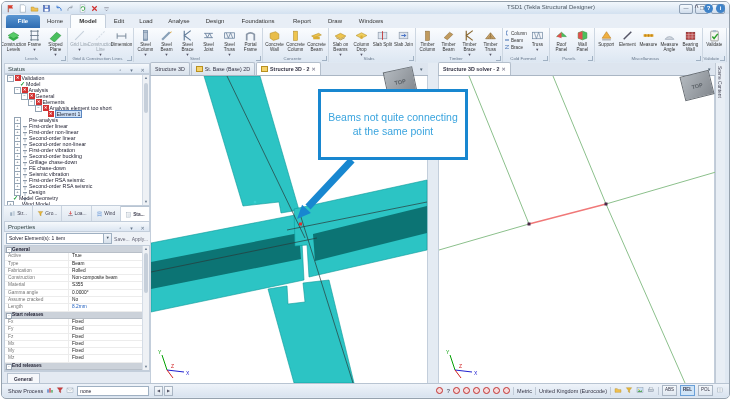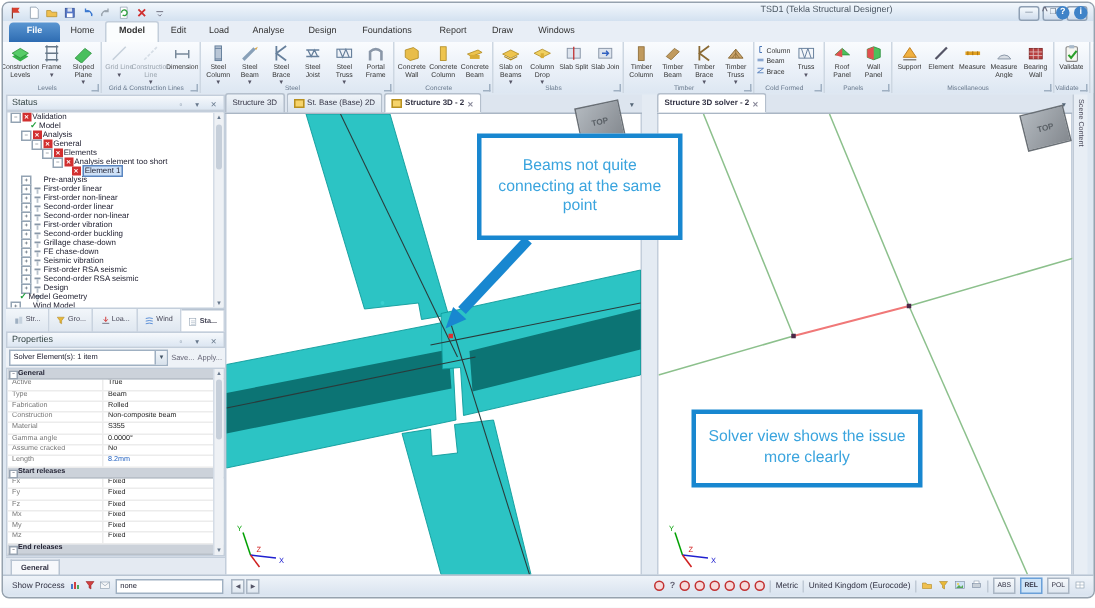--- a/index.html
+++ b/index.html
@@ -1043,19 +1043,16 @@
             </span></span>
         </div>
     </div>
 
   </div>
 
   <svg class="annot">
     <line x1="352" y1="160" x2="308" y2="207" stroke="#1887d0" stroke-width="7"></line>
     <polygon points="297,219 310.9,212.9 302.1,204.7" fill="#1887d0"></polygon>
   </svg>
-  <div class="callout" style="left:318px;top:89px;width:137px;height:71px">
+  <div class="callout" style="left:318px;top:89px;width:150px;height:71px">
     <span>Beams not quite connecting at the same point</span>
   </div>
-  <div class="callout" style="left:461px;top:273px;width:154px;height:52px">
-    <span>Solver view shows the issue more clearly</span>
-  </div>
 </div>
 
 </body></html>

